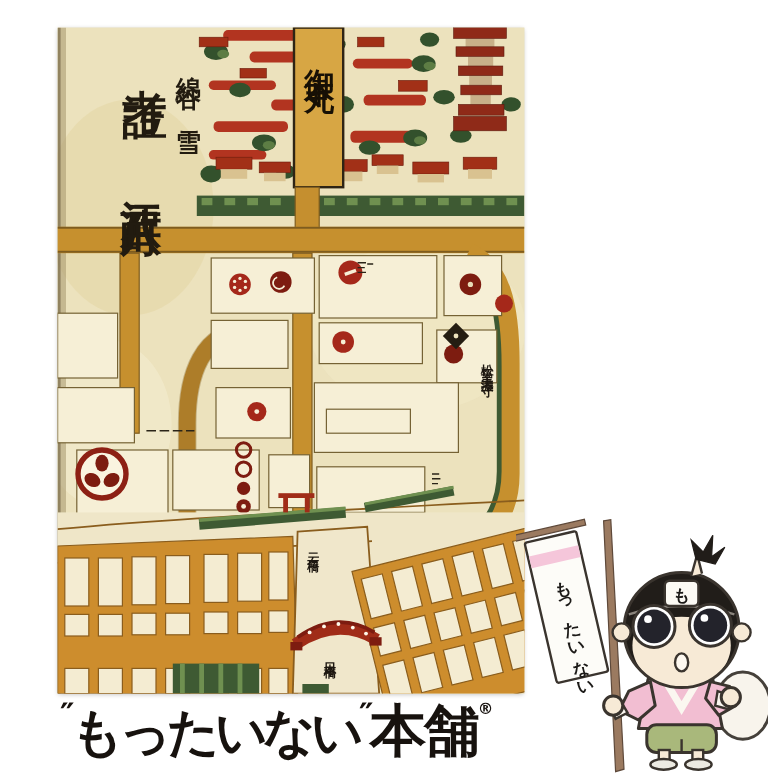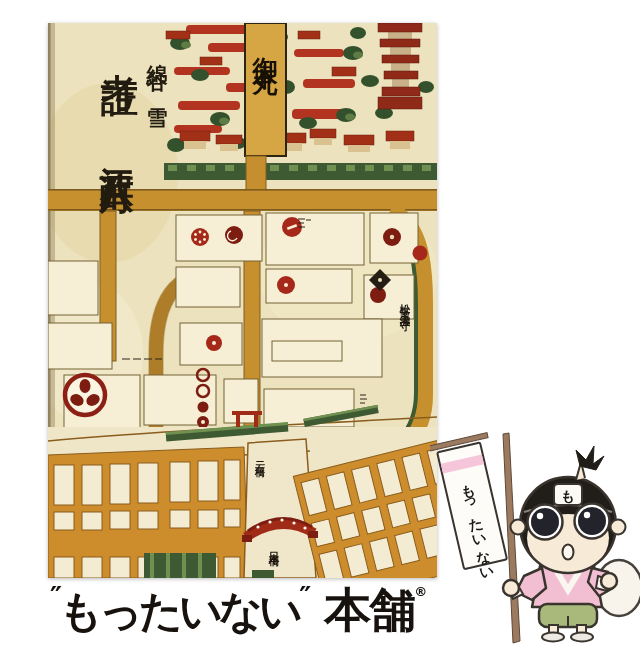--- a/index.html
+++ b/index.html
@@ -24,21 +24,21 @@
   
   .mascot { position:absolute; left:430px; top:420px; width:210px; height:231px; }
   
   .store-logo {
     position:absolute; left:50px; top:581px; width:392px; height:66px;
     color:#17120e; font-family:"DejaVu Sans", sans-serif; font-weight:700;
     white-space:nowrap; display:flex; align-items:flex-start;
   }
   .store-logo .q   { font-size:27px; line-height:1; margin-top:2px; letter-spacing:-3px; }
   .store-logo .nm  { font-size:43px; line-height:60px; letter-spacing:-4px; }
-  .store-logo .sf  { font-size:47px; line-height:58px; letter-spacing:-2px;margin-left:16px; }
+  .store-logo .sf  { font-size:47px; line-height:58px; letter-spacing:-2px; }
   .store-logo .reg { font-size:13px; line-height:1; margin-top:4px; }
 </style>
 </head>
 <body>
 
 <div class="page">
 
   <div class="book-cover">
     <svg width="389" height="555" viewBox="0 0 389 555">
       <defs>

